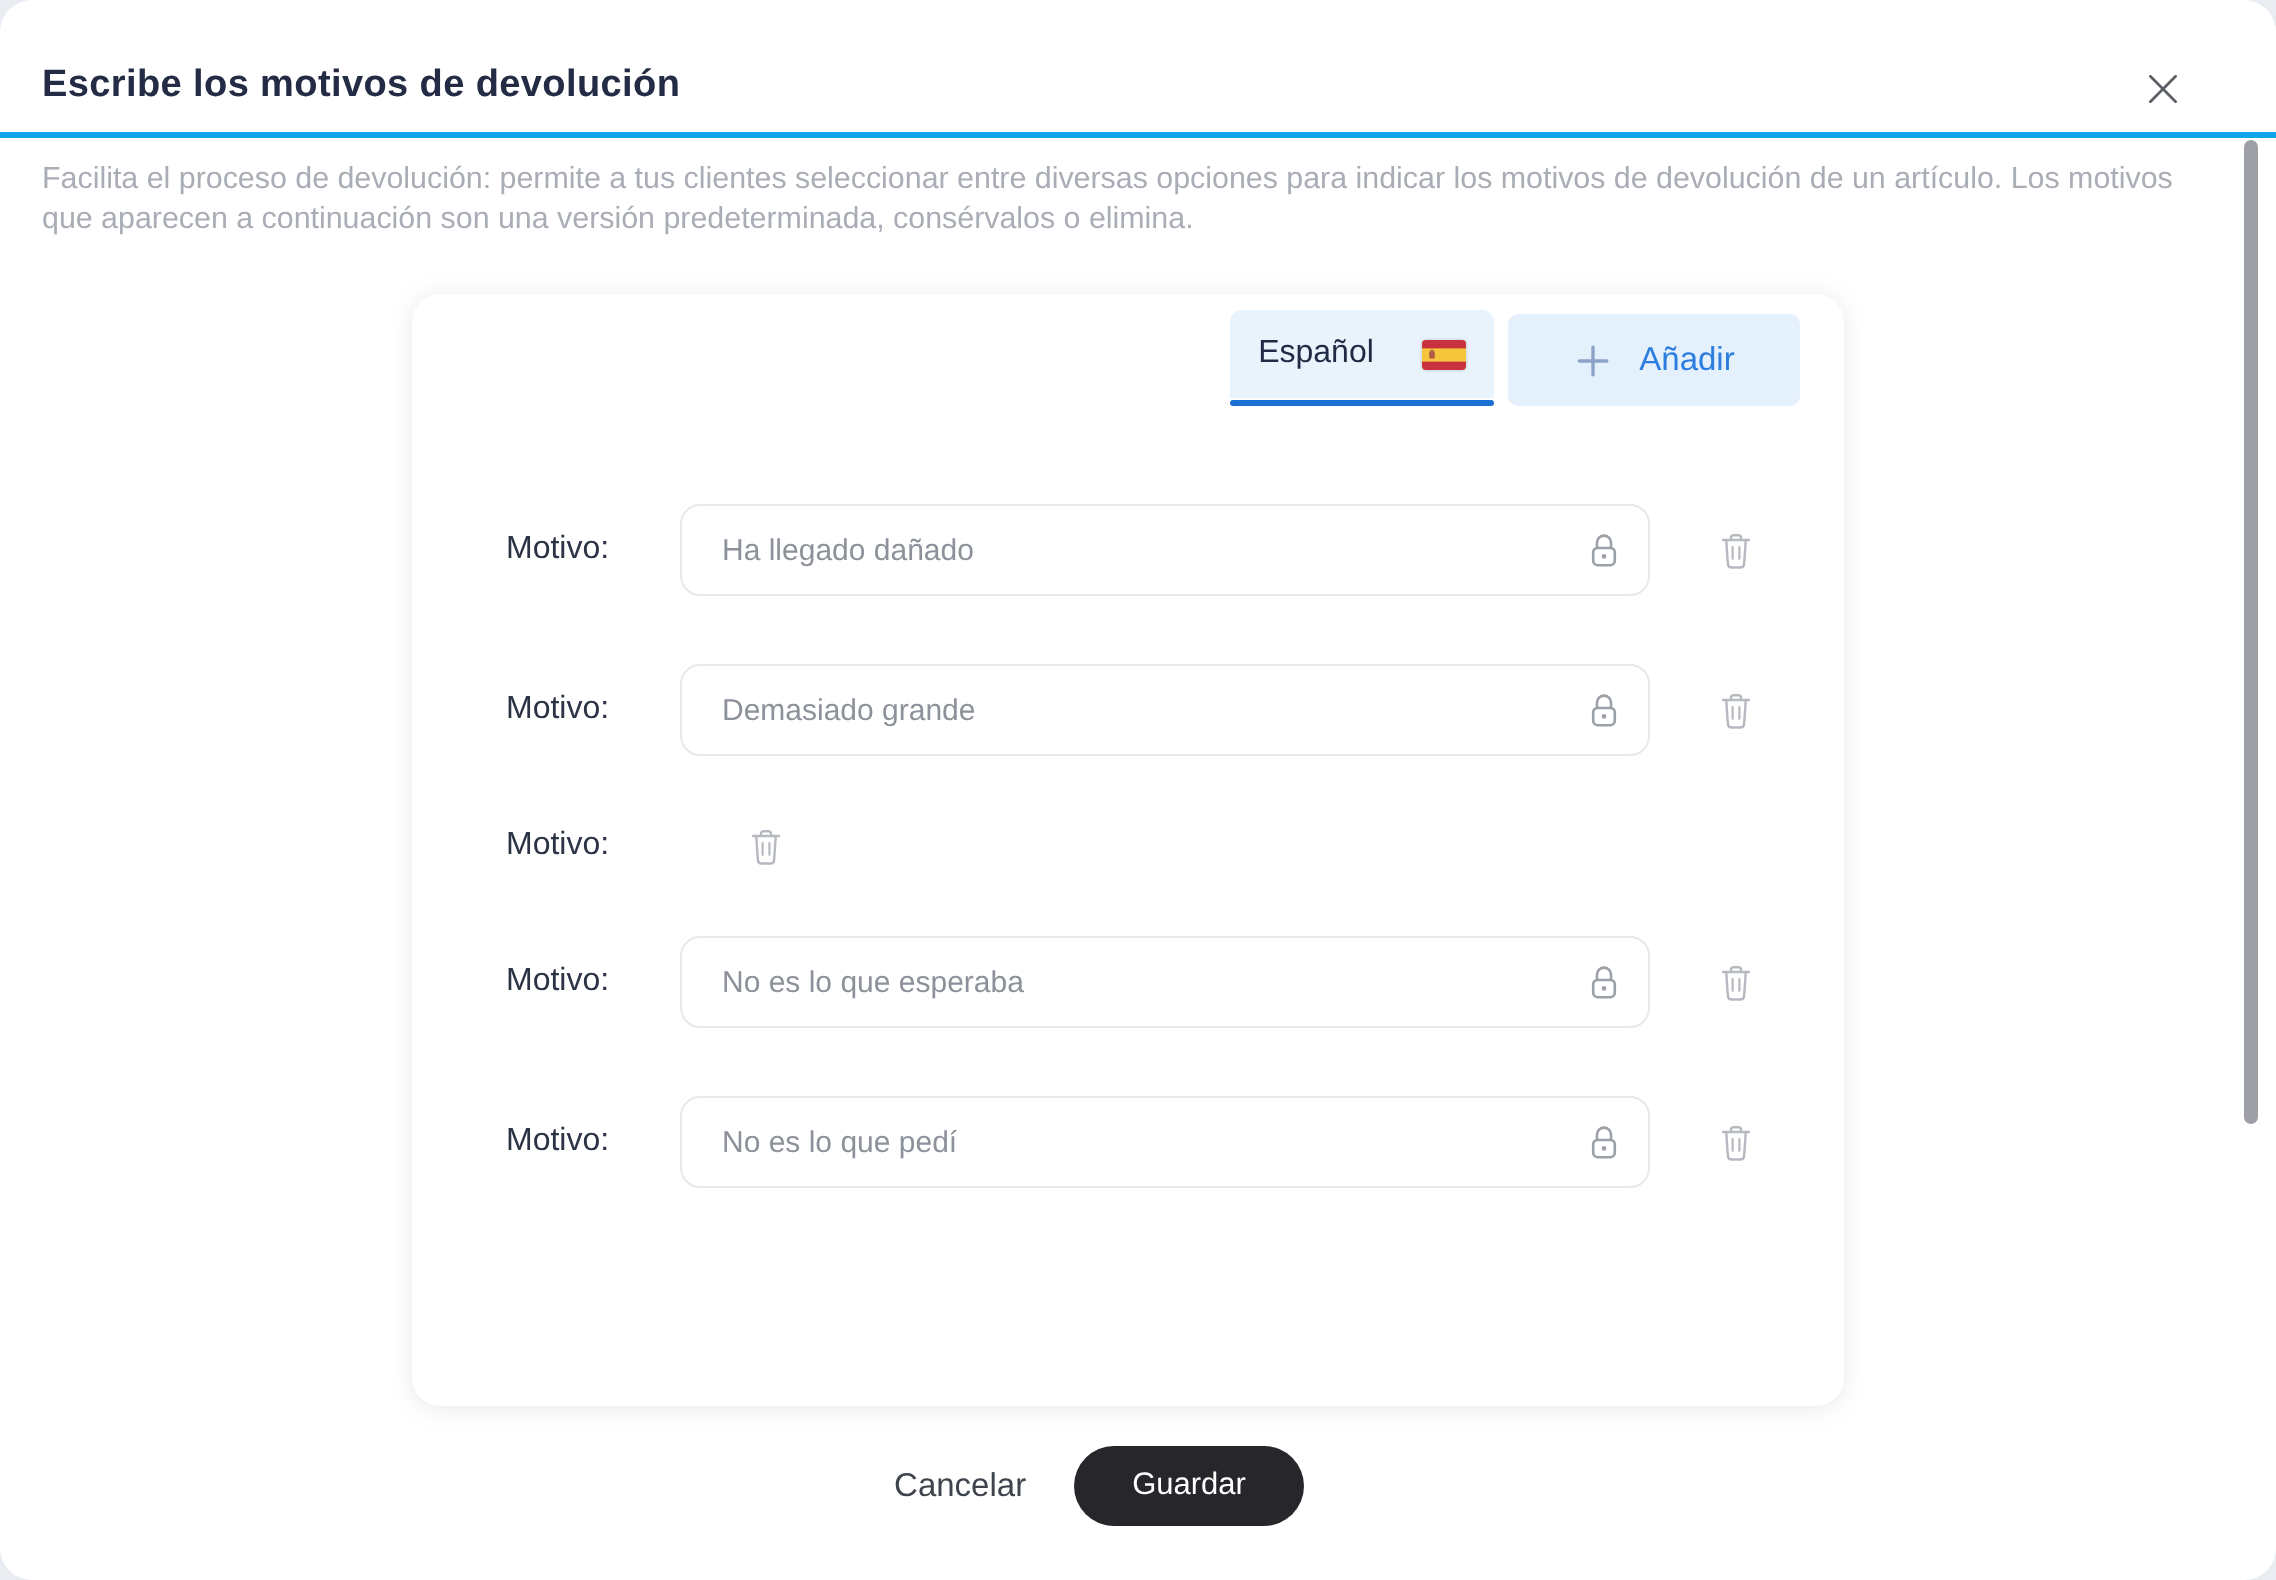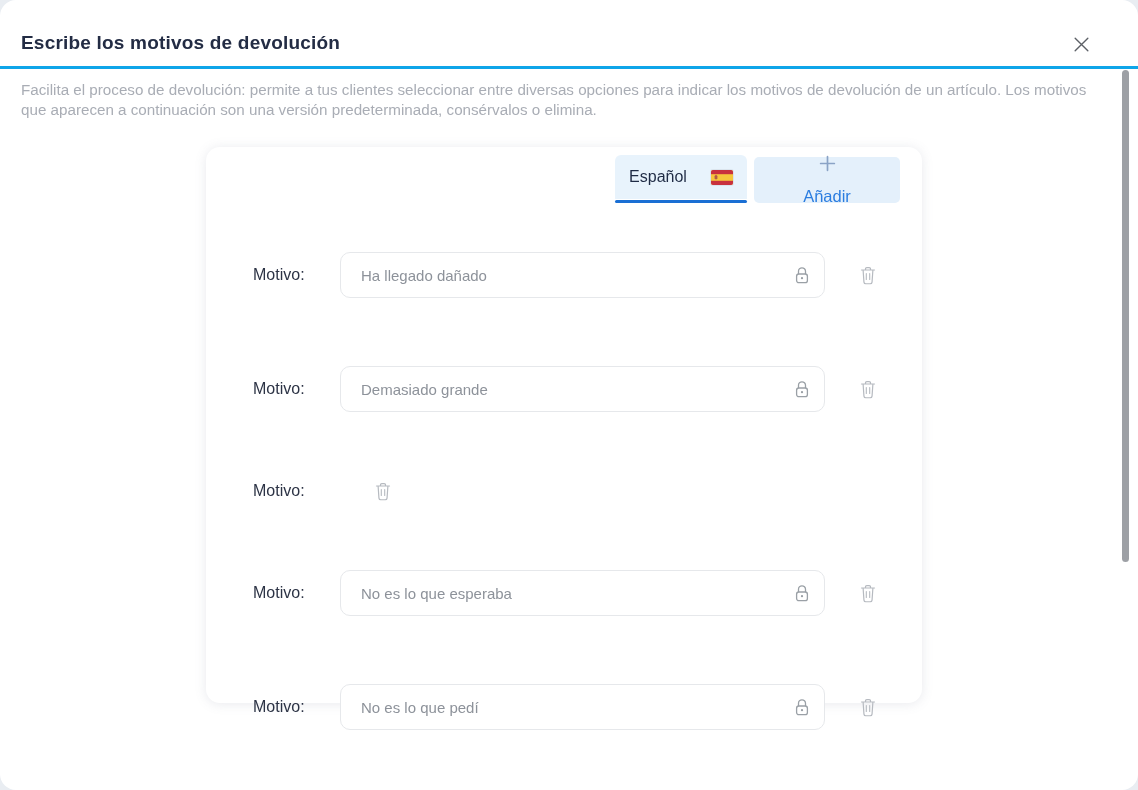--- a/index.html
+++ b/index.html
@@ -68,32 +68,32 @@
   .flag {
     width:22px; height:15px; border-radius:2px; overflow:hidden;
     box-shadow:0 0 0 1px rgba(0,0,0,.06);
     display:inline-block;
   }
   .add-btn {
     margin-top:2px;
     width:146px; height:46px;
     background:#e4f0fb; border:none; border-radius:5px; cursor:pointer;
     display:flex; align-items:center; justify-content:center; gap:14px;
-    font-family:inherit; font-size:16.5px; font-weight:500; color:#2b7de0;flex-direction:column;
+    font-family:inherit; font-size:16.5px; font-weight:500; color:#2b7de0;
   }
   .reset-link {
     position:absolute; top:64px; left:0; right:0;
     display:flex; align-items:center; justify-content:center; gap:8px;
     background:none; border:none; cursor:pointer;
     font-family:inherit; font-size:16.5px; font-weight:500; color:#2979d9;
   }
   
   .rows {
     position:absolute; top:105px; left:0; right:0;
-    display:flex; flex-direction:column; gap:68px;
+    display:flex; flex-direction:column; gap:34px;
   }
   .motivo-row {
     display:flex; align-items:center; padding-left:47px;
   }
   .motivo-label {
     width:87px; font-size:16px; font-weight:500; color:#2c3345;
   }
   .motivo-input-wrap { position:relative; width:485px; height:46px; }
   .motivo-input {
     width:100%; height:100%;
@@ -272,14 +272,18 @@
         <path d="M6.5 5 V3.9 a1.3 1.3 0 0 1 1.3 -1.3 h2.4 a1.3 1.3 0 0 1 1.3 1.3 V5" stroke="#b6bac0" stroke-width="1.2"></path>
         <path d="M4.1 5 l0.85 12.1 a1.8 1.8 0 0 0 1.8 1.65 h4.5 a1.8 1.8 0 0 0 1.8 -1.65 L13.9 5" stroke="#b6bac0" stroke-width="1.2"></path>
         <path d="M7.3 8.6 v5.8 M10.7 8.6 v5.8" stroke="#b6bac0" stroke-width="1.1" stroke-linecap="round"></path>
       </svg>
     </button>
   </div>
 </div>
 
   </div>
 
+  <div class="footer">
+    <button class="cancel-btn">Cancelar</button>
+    <button class="save-btn">Guardar</button>
+  </div>
 
 </div>
 
 </body></html>

